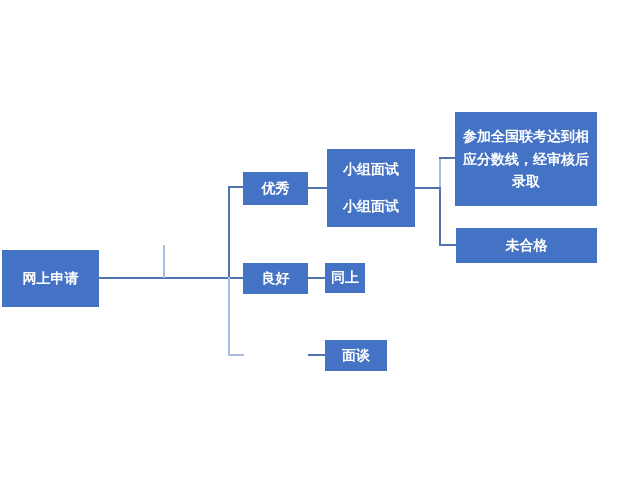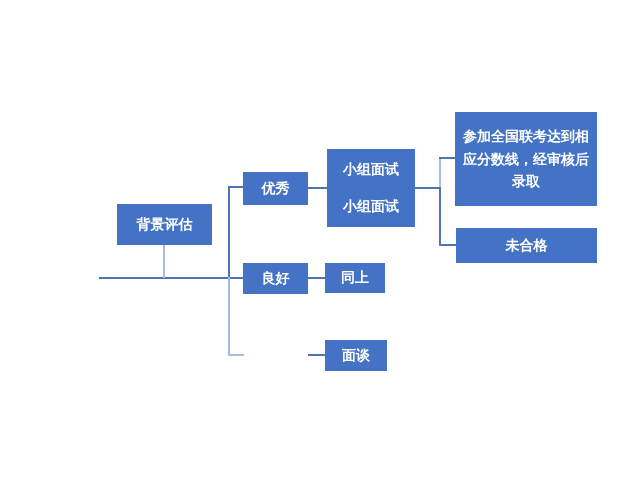--- a/index.html
+++ b/index.html
@@ -37,21 +37,21 @@
   
   .n-online        { left: 2px;   top: 250px; width: 97px;  height: 57px; }
   .n-bgeval        { left: 117px; top: 204px; width: 95px;  height: 41px; }
   .n-excellent     { left: 243px; top: 172px; width: 65px;  height: 33px; }
   .n-interviews    { left: 327px; top: 149px; width: 88px;  height: 78px;
                      flex-direction: column; gap: 20px; }
   .n-exam          { left: 455px; top: 112px; width: 142px; height: 94px;
                      padding: 0 7px; line-height: 1.6; }
   .n-notqualified  { left: 456px; top: 228px; width: 141px; height: 35px; }
   .n-good          { left: 243px; top: 263px; width: 65px;  height: 31px; }
-  .n-same          { left: 325px; top: 263px; width: 60px;  height: 30px; }
+  .n-same          { left: 325px; top: 263px; width: 40px;  height: 30px; }
   .n-average       { left: 243px; top: 340px; width: 65px;  height: 31px; }
   .n-talk          { left: 325px; top: 340px; width: 62px;  height: 31px; }
 
   
   .l-main-h          { left: 99px;  top: 277px; width: 145px; height: 2px; }
   .l-bgeval-stub     { left: 163px; top: 245px; width: 2px;   height: 33px; }
   .l-branch-v-top    { left: 228px; top: 186px; width: 2px;   height: 93px; }
   .l-excellent-stub  { left: 228px; top: 186px; width: 16px;  height: 2px; }
   .l-branch-v-bottom { left: 228px; top: 277px; width: 2px;   height: 79px; }
   .l-average-stub    { left: 228px; top: 354px; width: 16px;  height: 2px; }
@@ -77,22 +77,22 @@
   <div class="line light l-average-stub"></div>
   <div class="line dark  l-exc-int"></div>
   <div class="line dark  l-int-junction"></div>
   <div class="line light l-right-v-top"></div>
   <div class="line dark  l-right-v-bottom"></div>
   <div class="line dark  l-exam-stub"></div>
   <div class="line dark  l-notq-stub"></div>
   <div class="line dark  l-good-same"></div>
   <div class="line dark  l-avg-talk"></div>
 
+  <div class="node n-online">网上申请</div>
 
-  <div class="node n-bgeval">背景评估</div>
 
   <div class="node n-excellent">优秀</div>
 
   <div class="node n-interviews">
     <span>小组面试</span>
     <span>小组面试</span>
   </div>
 
   <div class="node n-exam">参加全国联考达到相应分数线，经审核后录取</div>
 

